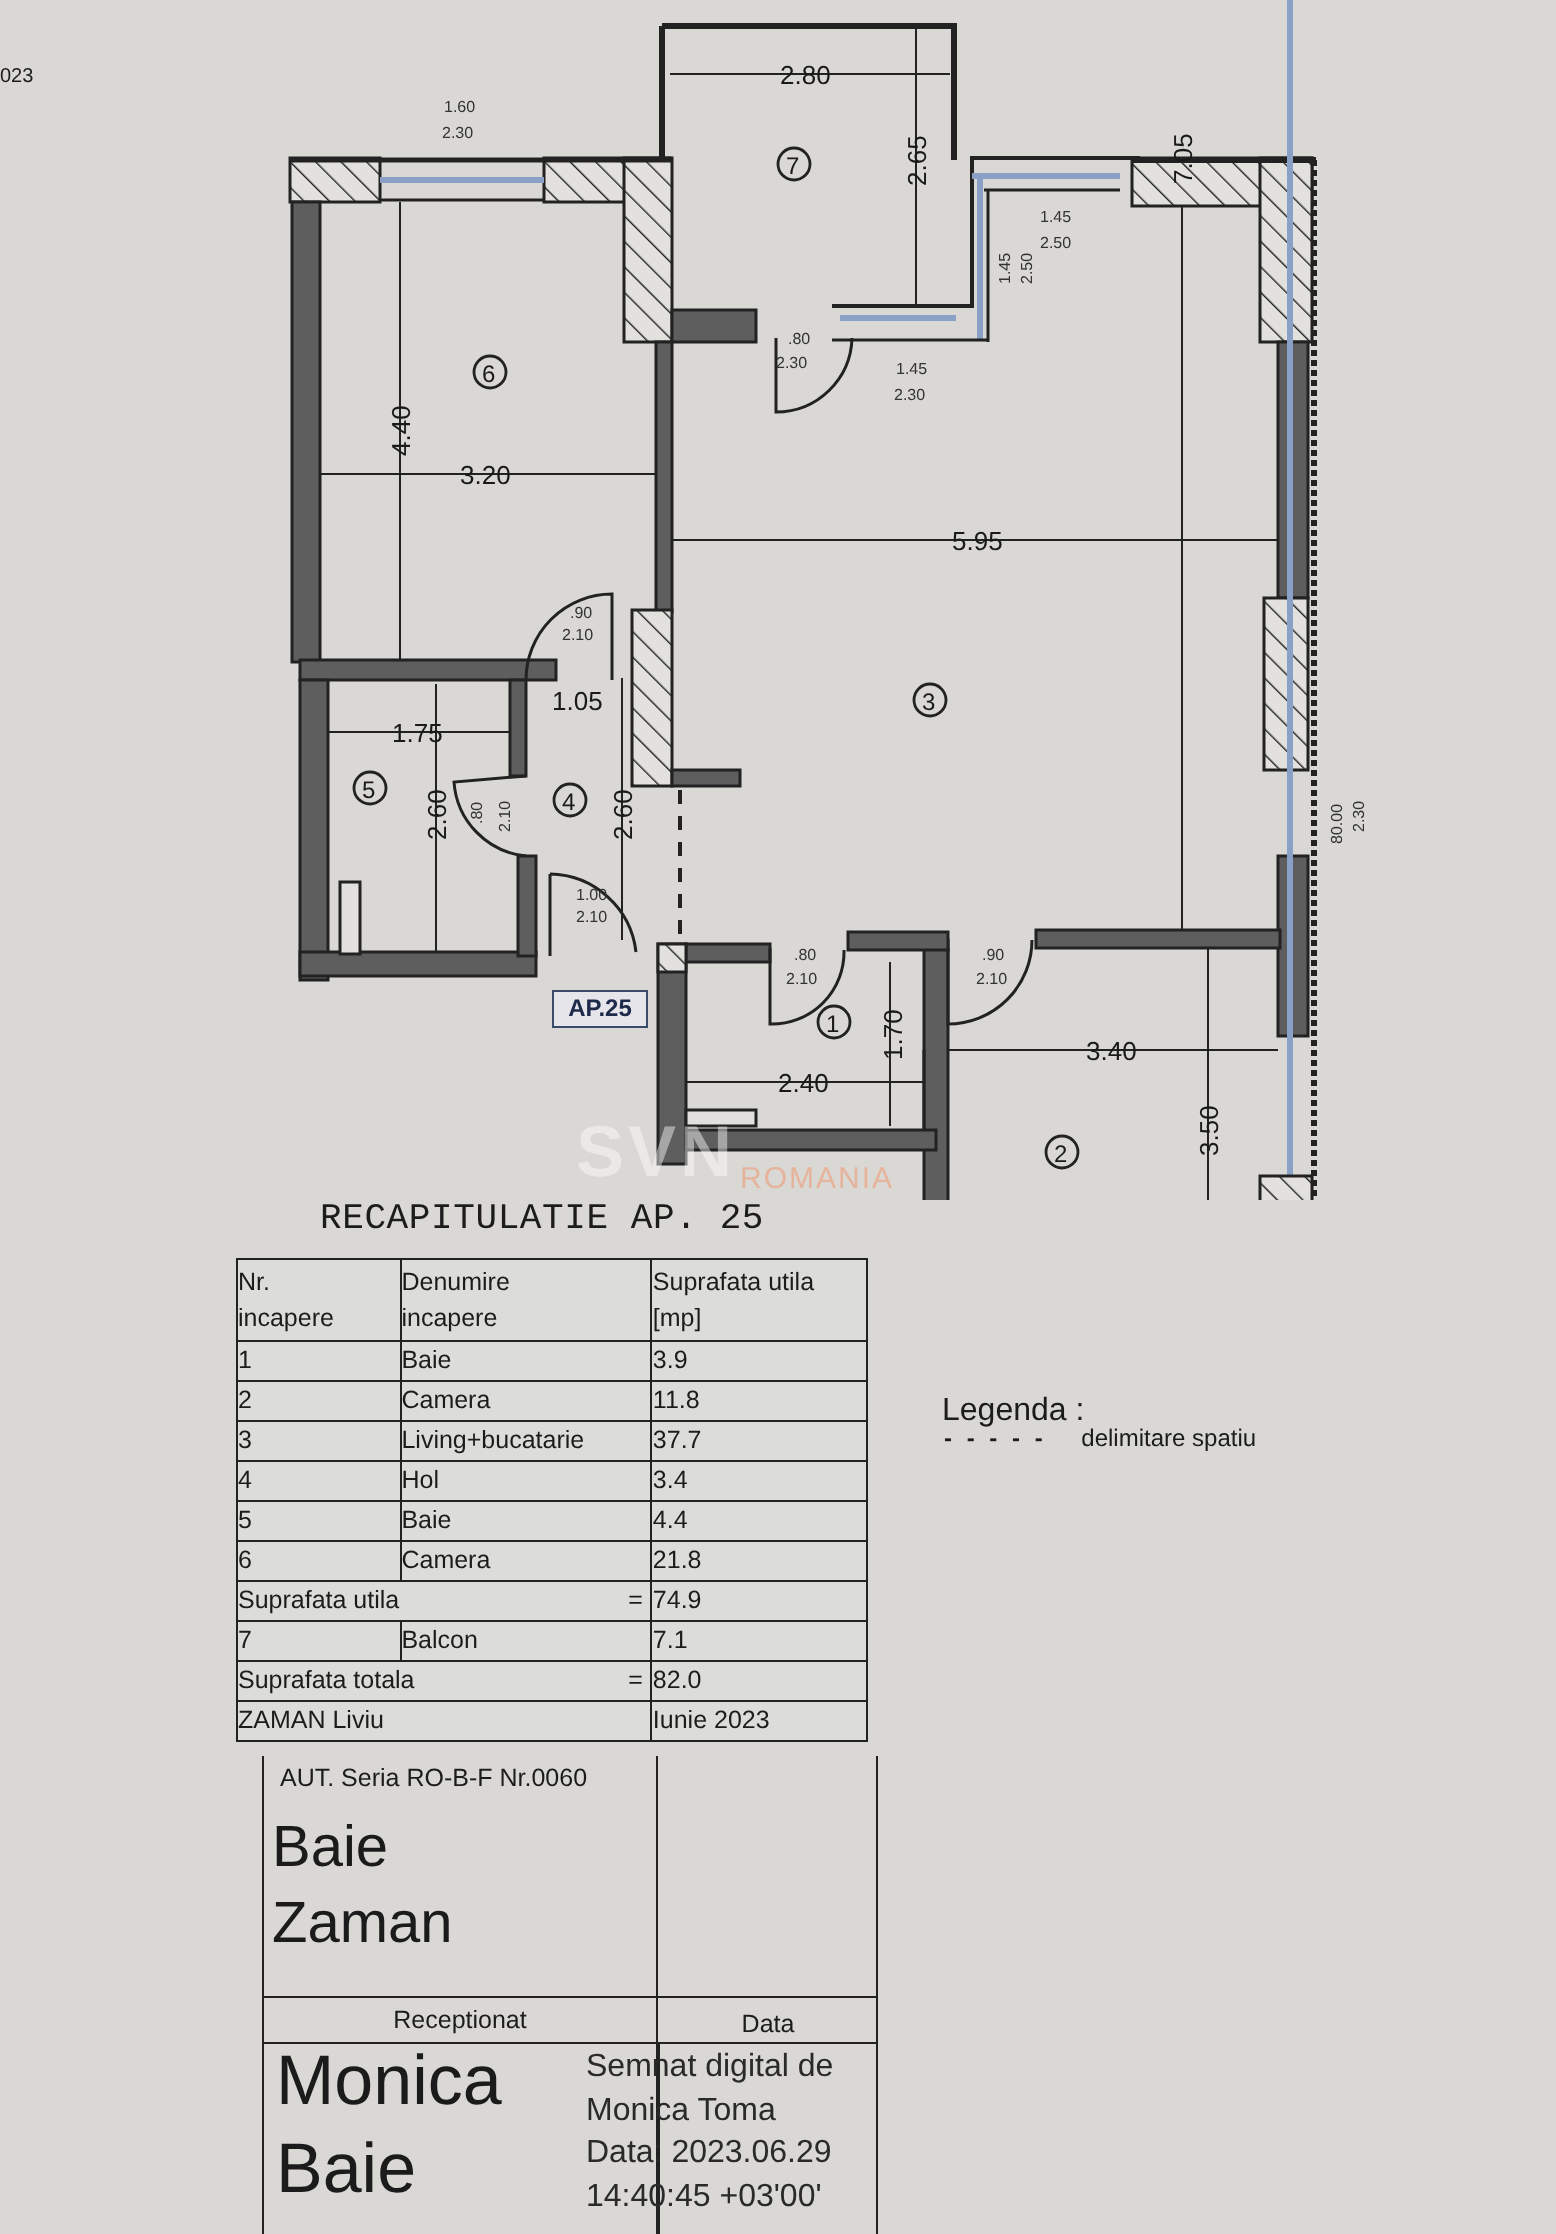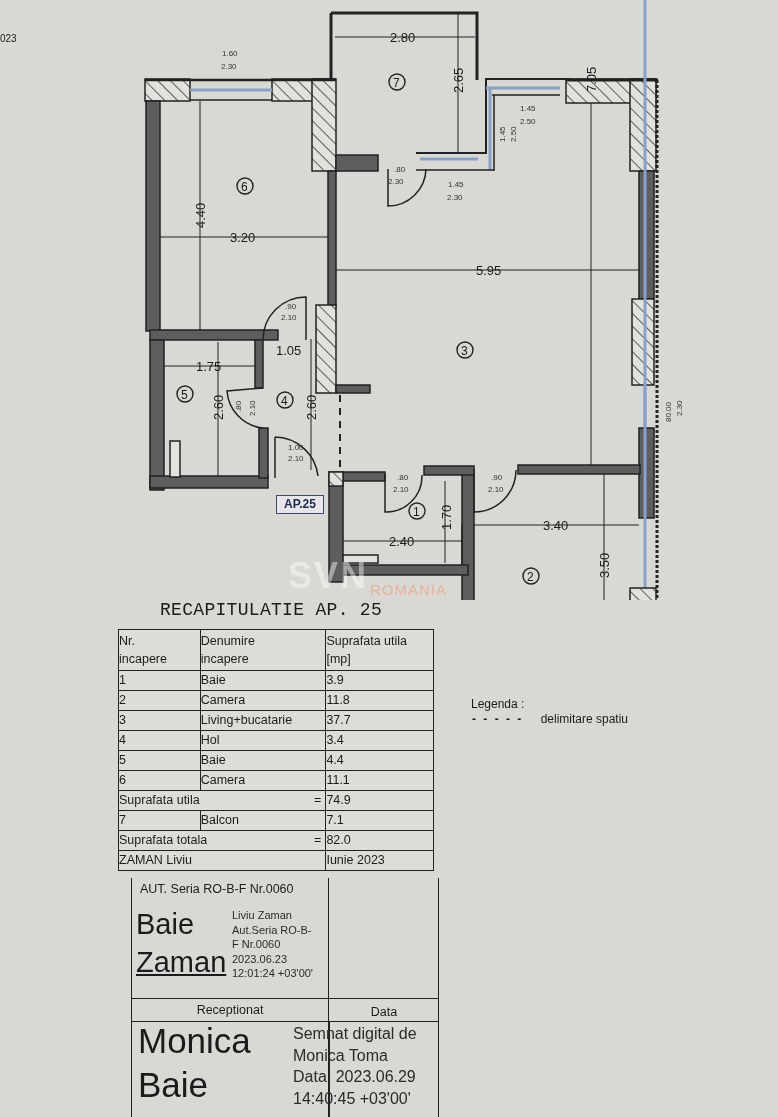--- a/index.html
+++ b/index.html
@@ -48,21 +48,21 @@
   .sig-small { position:absolute; left:100px; top:30px; font-size:11px; line-height:14.5px; color:#2a2a2a; }
   .recblock {
     position:absolute; left:131px; top:998px; width:306px; height:119px;
     border:1.8px solid #222;
   }
   .rec-head-l { position:absolute; left:0; top:0; width:196px; height:22px; border-right:1.8px solid #222; border-bottom:1.8px solid #222; font-size:12.5px; text-align:center; line-height:22px; }
   .rec-head-r { position:absolute; left:198px; top:0; width:108px; height:22px; border-bottom:1.8px solid #222; font-size:12.5px; text-align:center; line-height:26px; }
   .rec-vline { position:absolute; left:196px; top:22px; width:1.8px; height:97px; background:#222; }
   .rec-big { position:absolute; font-size:35px; color:#1b1b1b; }
   .rec-small { position:absolute; left:161px; top:24px; font-size:16px; line-height:21.5px; color:#2a2a2a; }
-  .legend { position:absolute; left:471px; top:697px; font-size:12px; }
+  .legend { position:absolute; left:471px; top:697px; font-size:16px; }
   .legend-row { position:absolute; left:472px; top:712px; font-size:12px; }
   .legend-row .dash { letter-spacing:2px; font-weight:bold; margin-right:14px; }
 </style>
 </head>
 <body>
 
 <div class="corner-text">023</div>
 
 <svg class="plan" width="778" height="600">
   <defs>
@@ -265,21 +265,21 @@
         <td>3.4</td>
       </tr>
   <tr>
         <td>5</td>
         <td>Baie</td>
         <td>4.4</td>
       </tr>
   <tr>
         <td>6</td>
         <td>Camera</td>
-        <td>11.1</td>
+        <td>21.8</td>
       </tr>
   <tr>
     <td colspan="2"><span>Suprafata utila</span><span class="eq">=</span></td>
     <td>74.9</td>
   </tr>
   <tr>
         <td>7</td>
         <td>Balcon</td>
         <td>7.1</td>
       </tr>
@@ -291,28 +291,21 @@
     <td colspan="2">ZAMAN Liviu</td>
     <td>Iunie 2023</td>
   </tr>
 </tbody>
   </table>
 
 <div class="sigblock">
   <div class="sig-left">
     <div class="aut">AUT. Seria RO-B-F Nr.0060</div>
     <div class="sig-big" style="left:4px; top:30px;">Baie</div>
-    <div class="sig-big" style="left:4px; top:68px;text-decoration:underline;">Zaman</div>
-    <div class="sig-small">
-      <div>Liviu Zaman</div>
-      <div>Aut.Seria RO-B-</div>
-      <div>F Nr.0060</div>
-      <div>2023.06.23</div>
-      <div>12:01:24 +03'00'</div>
-    </div>
+    <div class="sig-big" style="left:4px; top:68px;">Zaman</div>
   </div>
 </div>
 
 <div class="recblock">
   <div class="rec-head-l">Receptionat</div>
   <div class="rec-head-r">Data</div>
   <div class="rec-vline"></div>
   <div class="rec-big" style="left:6px; top:22px;">Monica</div>
   <div class="rec-big" style="left:6px; top:66px;">Baie</div>
   <div class="rec-small">

